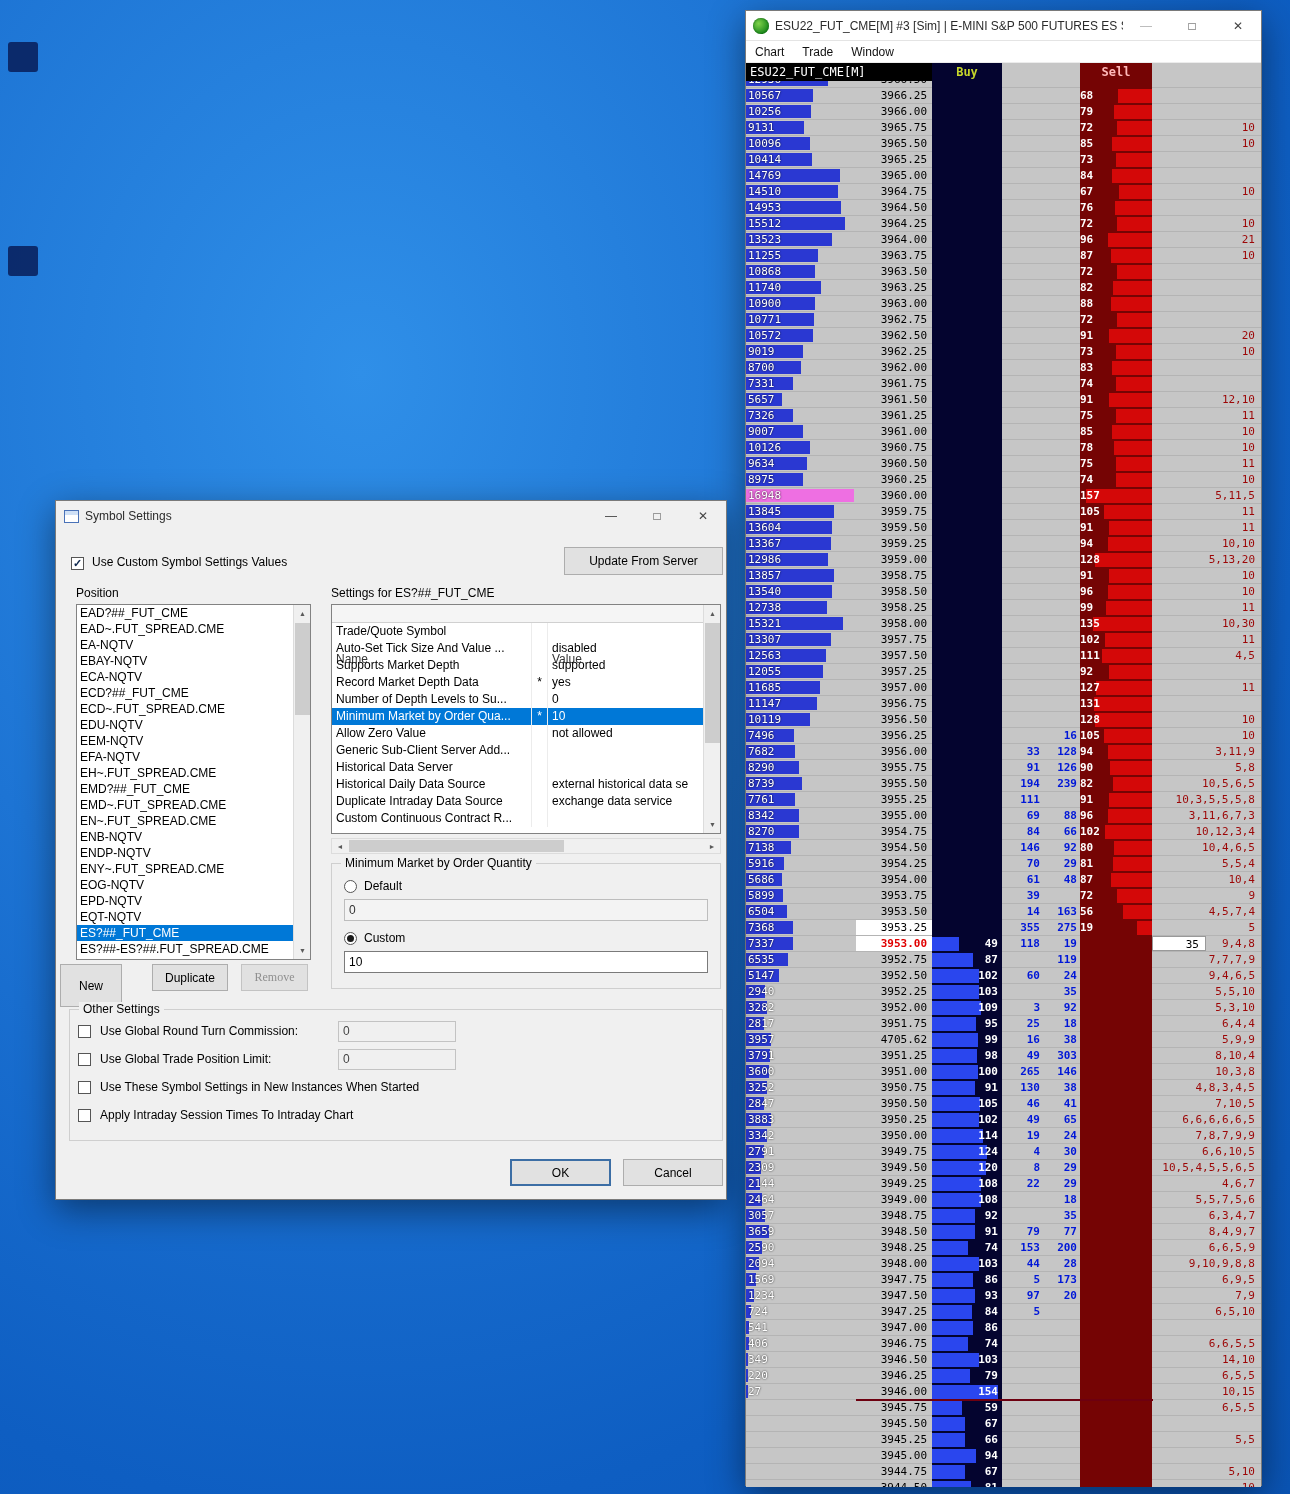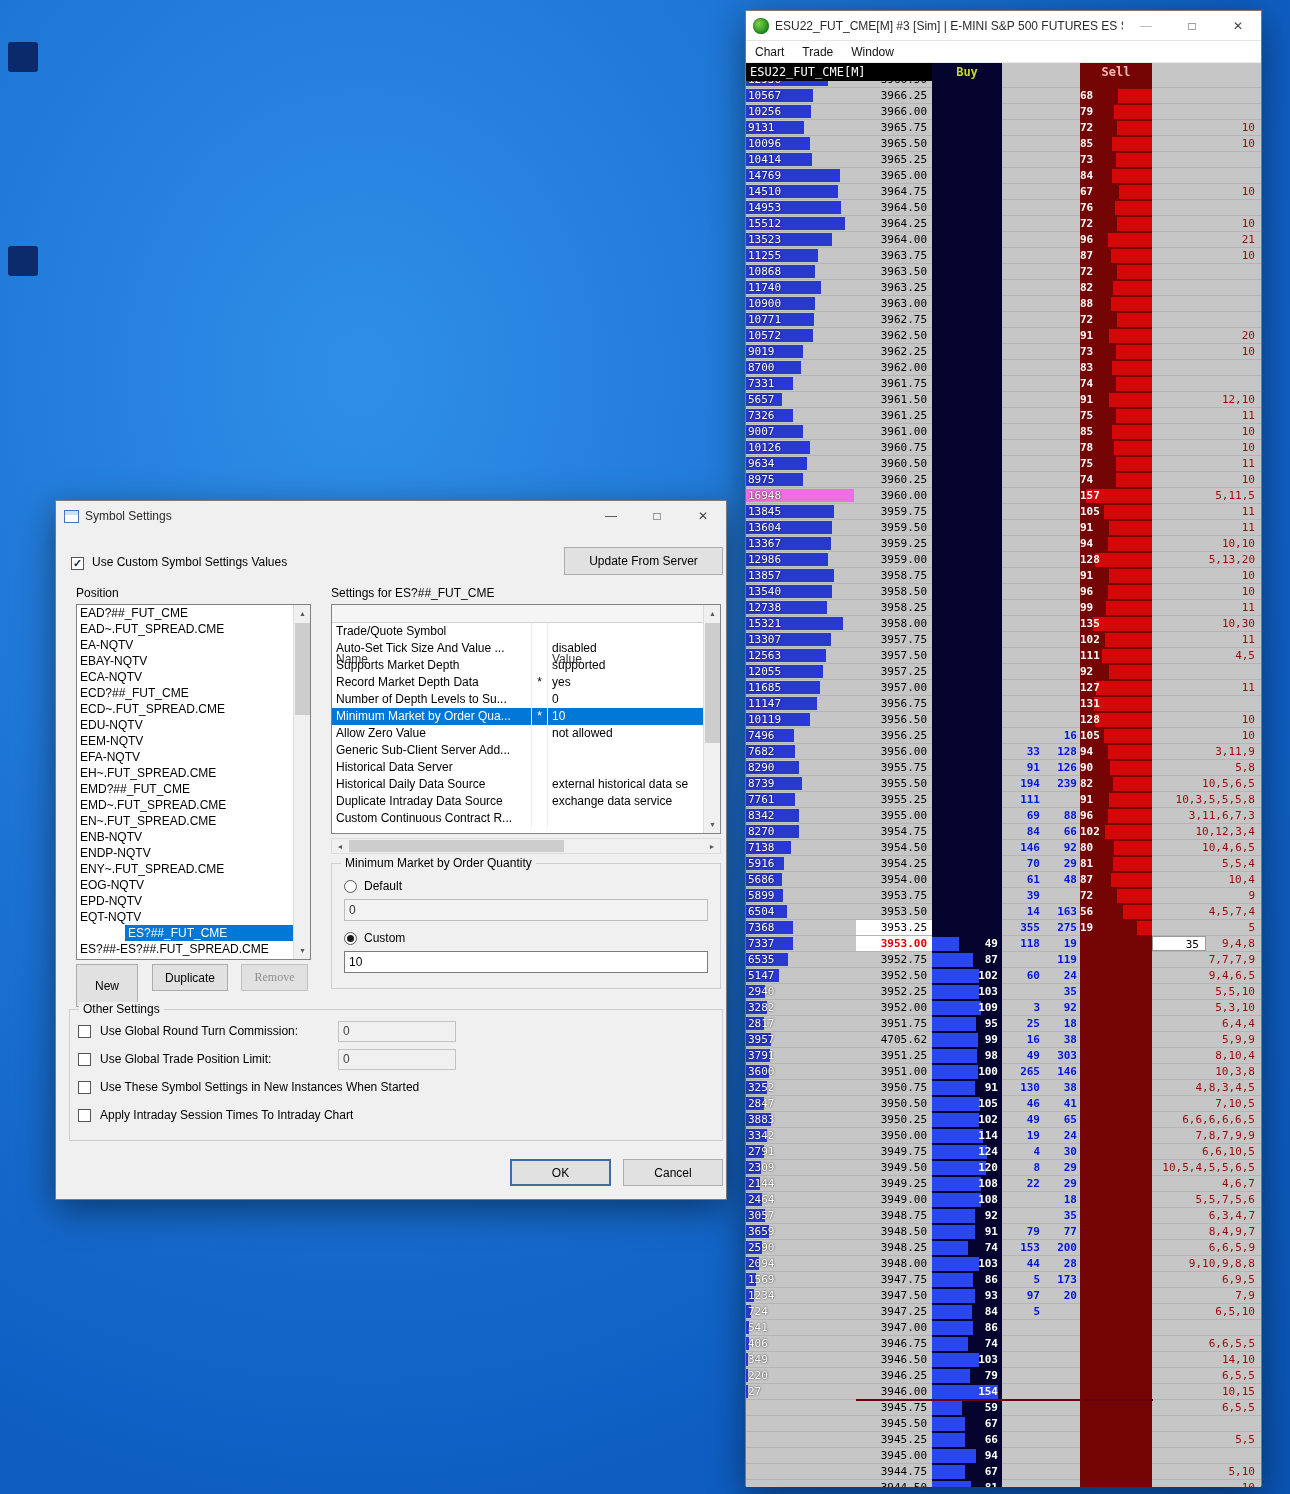--- a/index.html
+++ b/index.html
@@ -20,21 +20,21 @@
   .dlg{left:55px;top:500px;width:672px;height:700px;}
   .dlg-icon{width:15px;height:13px;margin-left:8px;border:1px solid #4a72b8;background:linear-gradient(#cfe0f6 40%,#fff 40%);box-sizing:border-box;}
   .cb{width:13px;height:13px;background:#fff;border:1px solid #555;box-sizing:border-box;font-size:11px;line-height:11px;text-align:center;color:#10294f;font-weight:bold;}
   .lbl{font-size:12px;color:#000;}
   .btn{position:absolute;background:#e1e1e1;border:1px solid #adadad;font-size:12px;color:#000;display:flex;align-items:center;justify-content:center;box-sizing:border-box;}
   .btn.default{border:2px solid #3c6ea5;}
   .btn.dis{color:#8f8f8f;border-color:#c3c3c3;}
   .listbox{position:absolute;background:#fff;border:1px solid #828282;box-sizing:border-box;overflow:hidden;}
   .lb-items{position:absolute;left:0;top:0;right:17px;bottom:0;overflow:hidden;}
   .lb-item{height:16px;line-height:16px;font-size:12px;padding-left:3px;white-space:nowrap;color:#000;}
-  .lb-item.sel{background:#0078d7;color:#fff;margin-left:48px;}
+  .lb-item.sel{background:#0078d7;color:#fff;}
   .vsb{position:absolute;top:0;right:0;bottom:0;width:17px;background:#f0f0f0;border-left:1px solid #dcdcdc;box-sizing:border-box;}
   .sb-arrow{position:absolute;left:0;width:17px;height:17px;display:flex;align-items:center;justify-content:center;font-size:7px;color:#5a5a5a;}
   .sb-thumb{position:absolute;left:1px;width:15px;background:#cdcdcd;}
   .table{position:absolute;background:#fff;border:1px solid #828282;box-sizing:border-box;overflow:hidden;}
   .st-head{position:absolute;left:0;top:0;right:17px;height:18px;background:#f5f5f5;border-bottom:1px solid #d0d0d0;display:flex;box-sizing:border-box;}
   .st-head div{font-size:12px;color:#333;line-height:17px;padding-left:4px;box-sizing:border-box;margin-top:46px;}
   .st-h-name{width:200px;border-right:1px solid #dadada;}
   .st-h-flag{width:16px;border-right:1px solid #dadada;}
   .st-h-val{flex:1;}
   .st-rows{position:absolute;left:0;top:18px;right:17px;bottom:0;overflow:hidden;}
@@ -1892,21 +1892,21 @@
     <div class="group" style="left:275px;top:362px;width:390px;height:126px;">
       <div class="group-label">Minimum Market by Order Quantity</div>
       <div class="radio" style="left:12px;top:16px;"></div>
       <div class="lbl" style="position:absolute;left:32px;top:15px;">Default</div>
       <div class="field dim" style="left:12px;top:35px;width:364px;height:22px;">0</div>
       <div class="radio on" style="left:12px;top:68px;"></div>
       <div class="lbl" style="position:absolute;left:32px;top:67px;">Custom</div>
       <div class="field" style="left:12px;top:87px;width:364px;height:22px;">10</div>
     </div>
 
-    <div class="btn" style="left:20px;top:463px;width:62px;height:43px;">New</div>
+    <div class="btn" style="left:4px;top:463px;width:62px;height:43px;">New</div>
     <div class="btn" style="left:96px;top:463px;width:76px;height:27px;">Duplicate</div>
     <div class="btn dis" style="left:185px;top:463px;width:67px;height:27px;font-family:Liberation Serif, serif;">Remove</div>
 
     <div class="group" style="left:13px;top:508px;width:654px;height:132px;">
       <div class="group-label">Other Settings</div>
       <div style="position:absolute;left:0;top:10px;right:0;">
           <div class="os-row">
             <div class="cb"></div>
             <div class="os-label">Use Global Round Turn Commission:</div>
             <div class="os-field">0</div>

